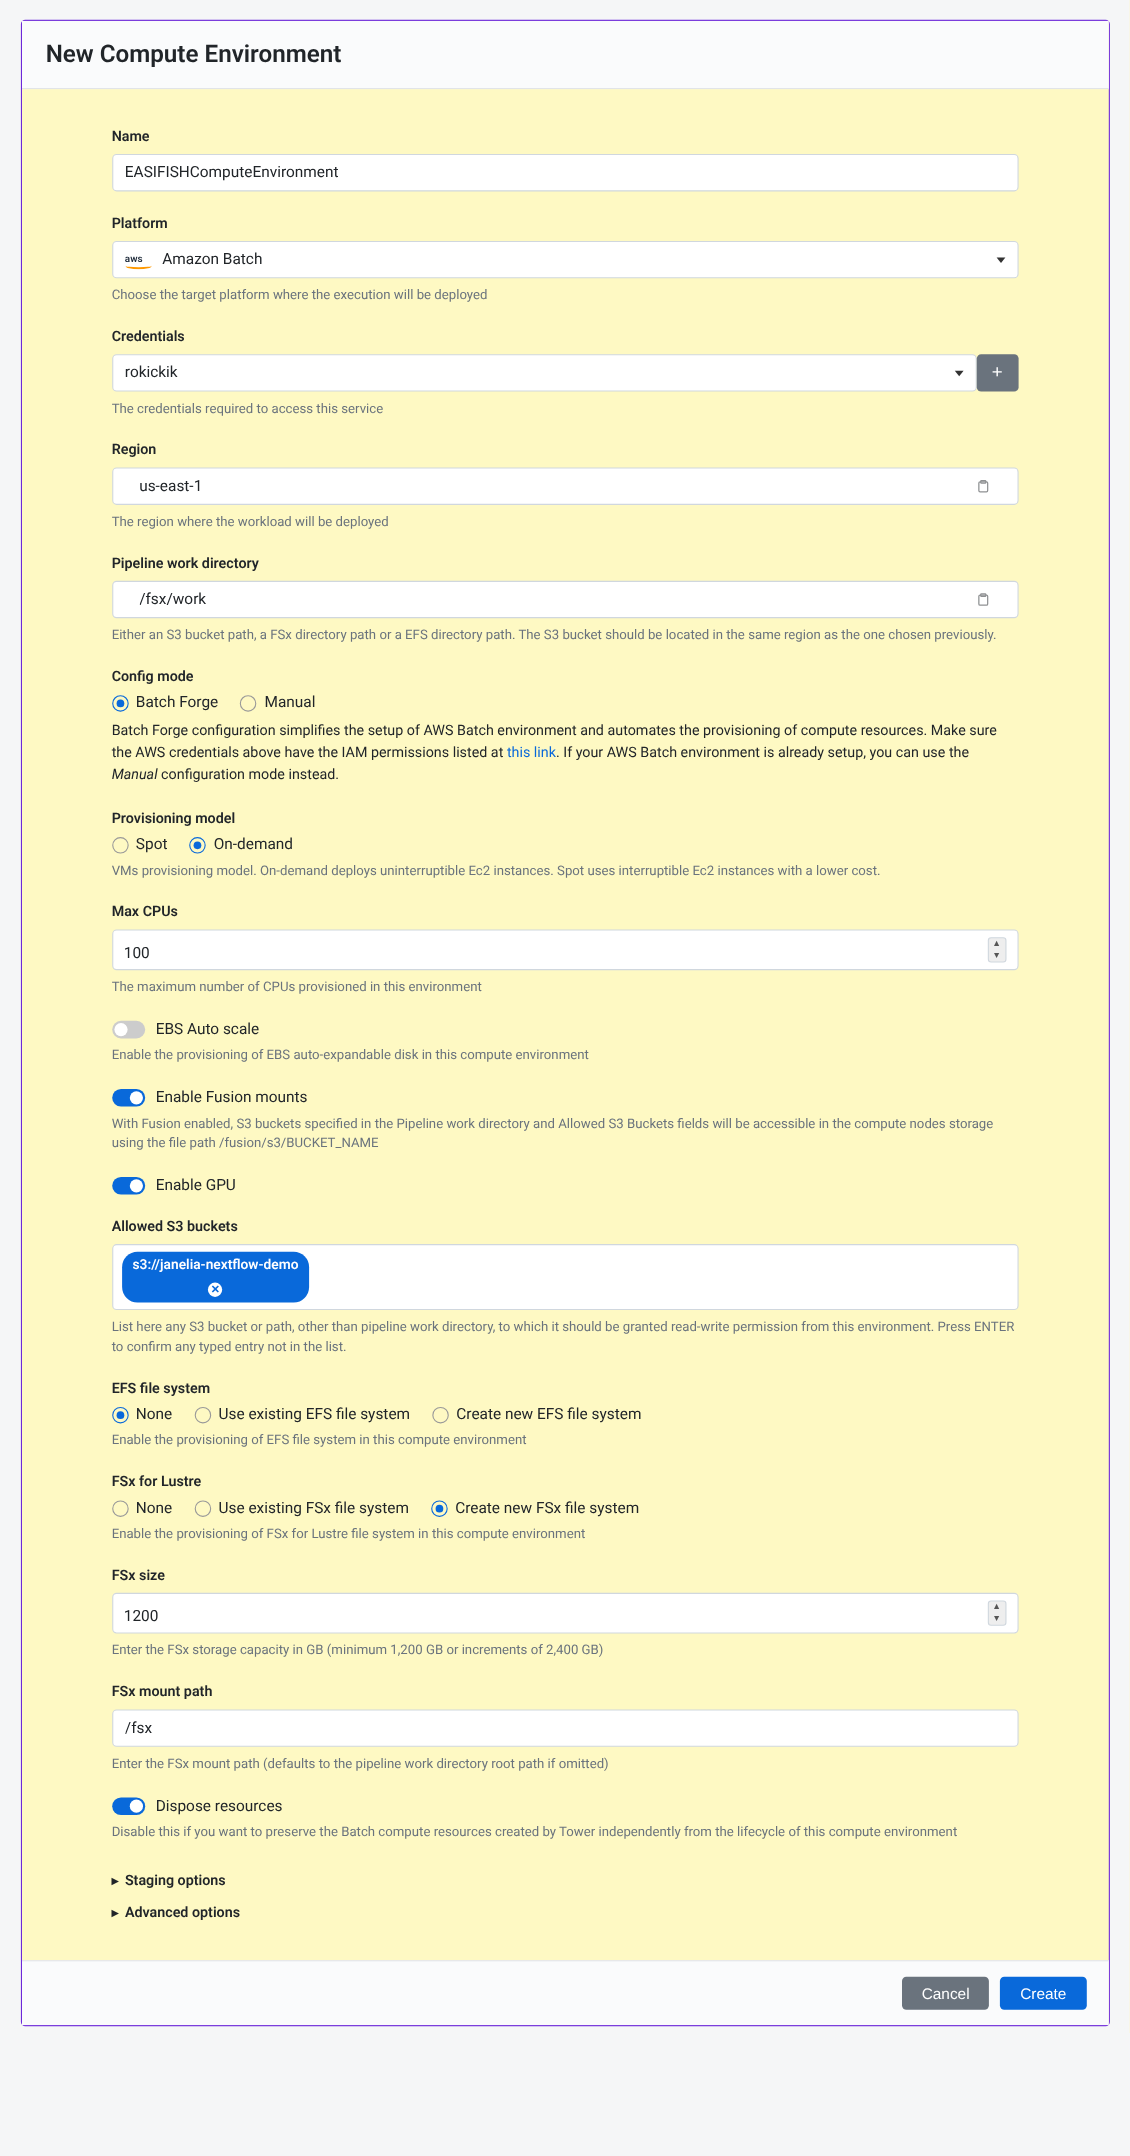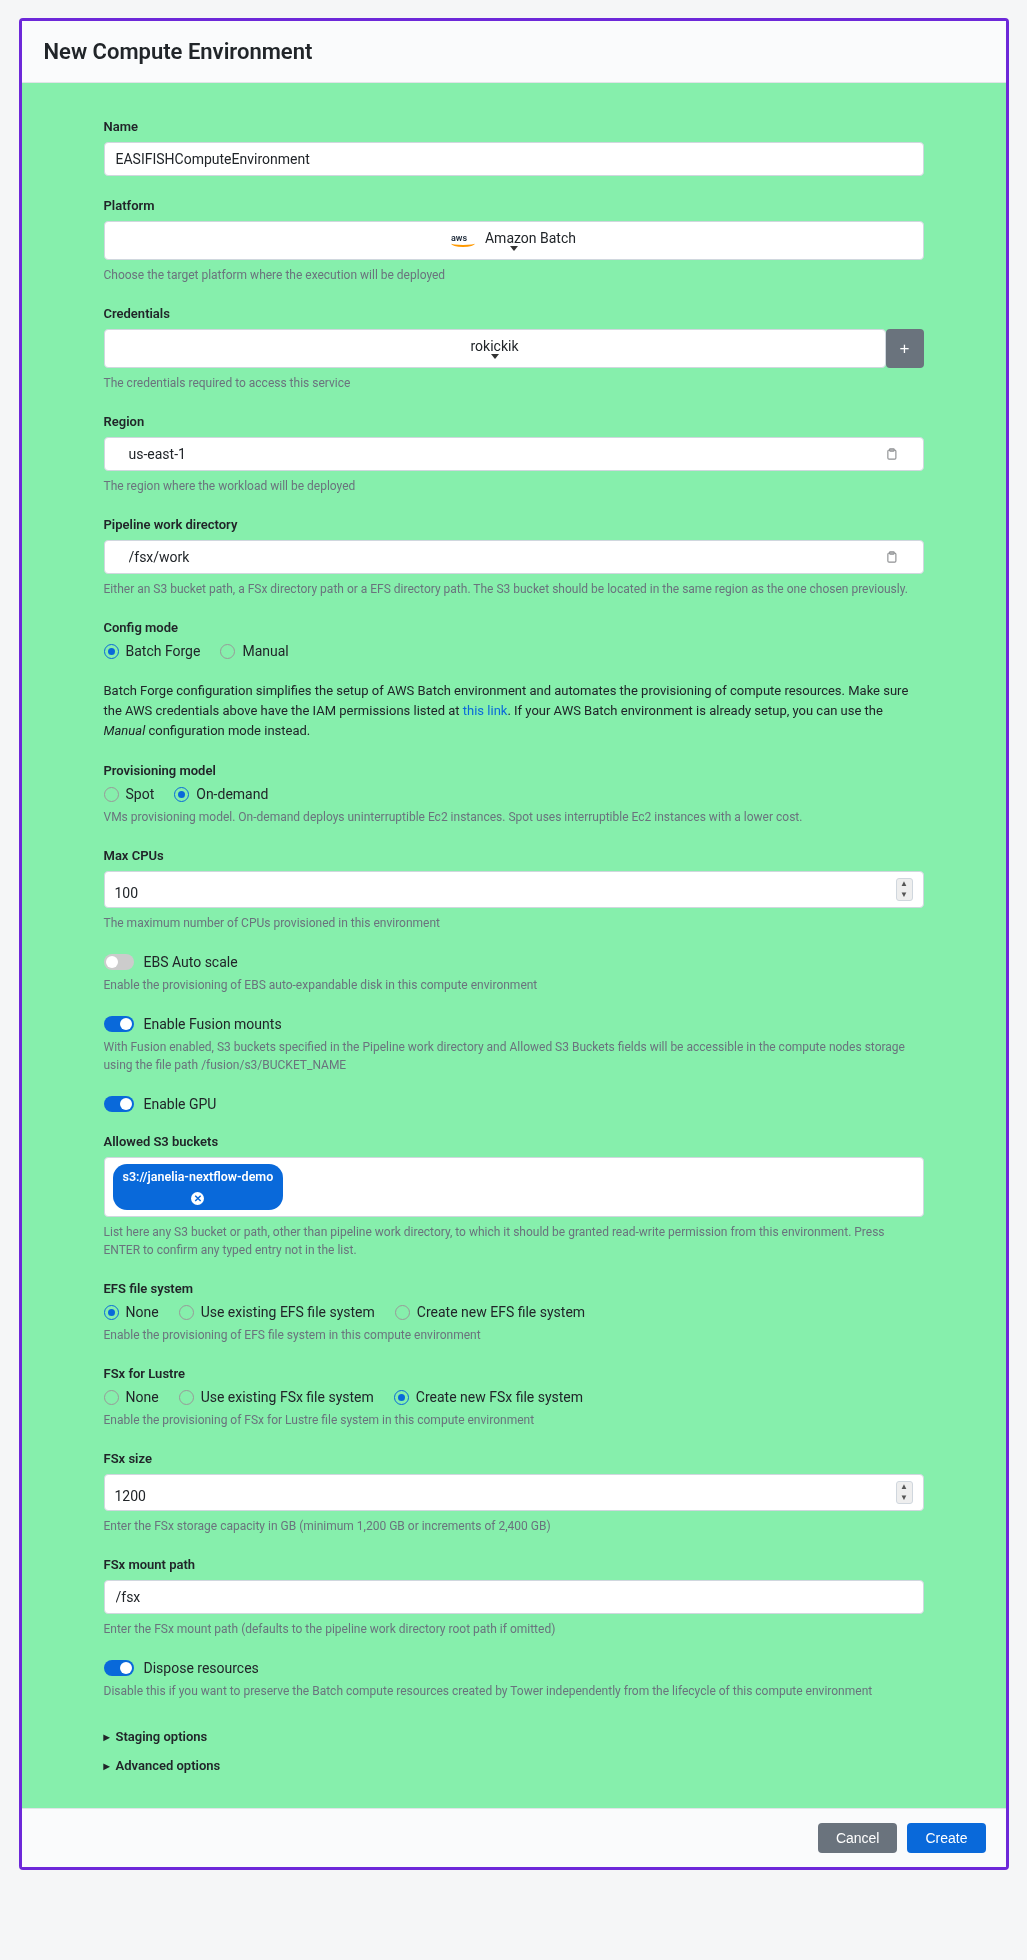--- a/index.html
+++ b/index.html
@@ -4,22 +4,22 @@
 <style>
 * { box-sizing: border-box; margin: 0; padding: 0; }
 body {
   font-family: -apple-system, BlinkMacSystemFont, "Segoe UI", Roboto, Helvetica, Arial, sans-serif;
   background: #f5f6f7;
   color: #212529;
   font-size: 13px;
   padding: 18px;
 }
 .modal {
-  background: #86efac;
-  border: 3px solid #6d28d9;
+  background: #fef9c3;
+  border: 1px solid #6d28d9;
   border-radius: 4px;
   max-width: 990px;
   margin: 0 auto;
 }
 .modal-header {
   padding: 18px 22px;
   border-bottom: 1px solid #e1e4e8;
   background: #fafbfc;
 }
 .modal-title {
@@ -38,40 +38,39 @@
 }
 .help-text {
   color: #6a737d;
   font-size: 12px;
   margin-top: 6px;
   line-height: 1.5;
 }
 .desc-text {
   font-size: 13px;
   line-height: 1.55;
-  margin-top: 22px;
+  margin-top: 8px;
 }
 .desc-text a { color: #0969da; text-decoration: none; }
 .desc-text em { font-style: italic; }
 input[type="text"], input[type="number"], .select-box, .tag-input {
   width: 100%;
   border: 1px solid #d0d7de;
   border-radius: 4px;
   padding: 8px 11px;
   font-size: 14px;
   font-family: inherit;
   background: #fff;
   color: #212529;
 }
 .select-box {
   display: flex;
   align-items: center;
   justify-content: space-between;
   cursor: pointer;
-  flex-direction: column;
 }
 .select-box .sel-left { display: flex; align-items: center; gap: 10px; }
 .aws-logo {
   font-size: 9px;
   font-weight: 600;
   color: #232f3e;
   position: relative;
   min-width: 24px;
 }
 .aws-logo::after {

